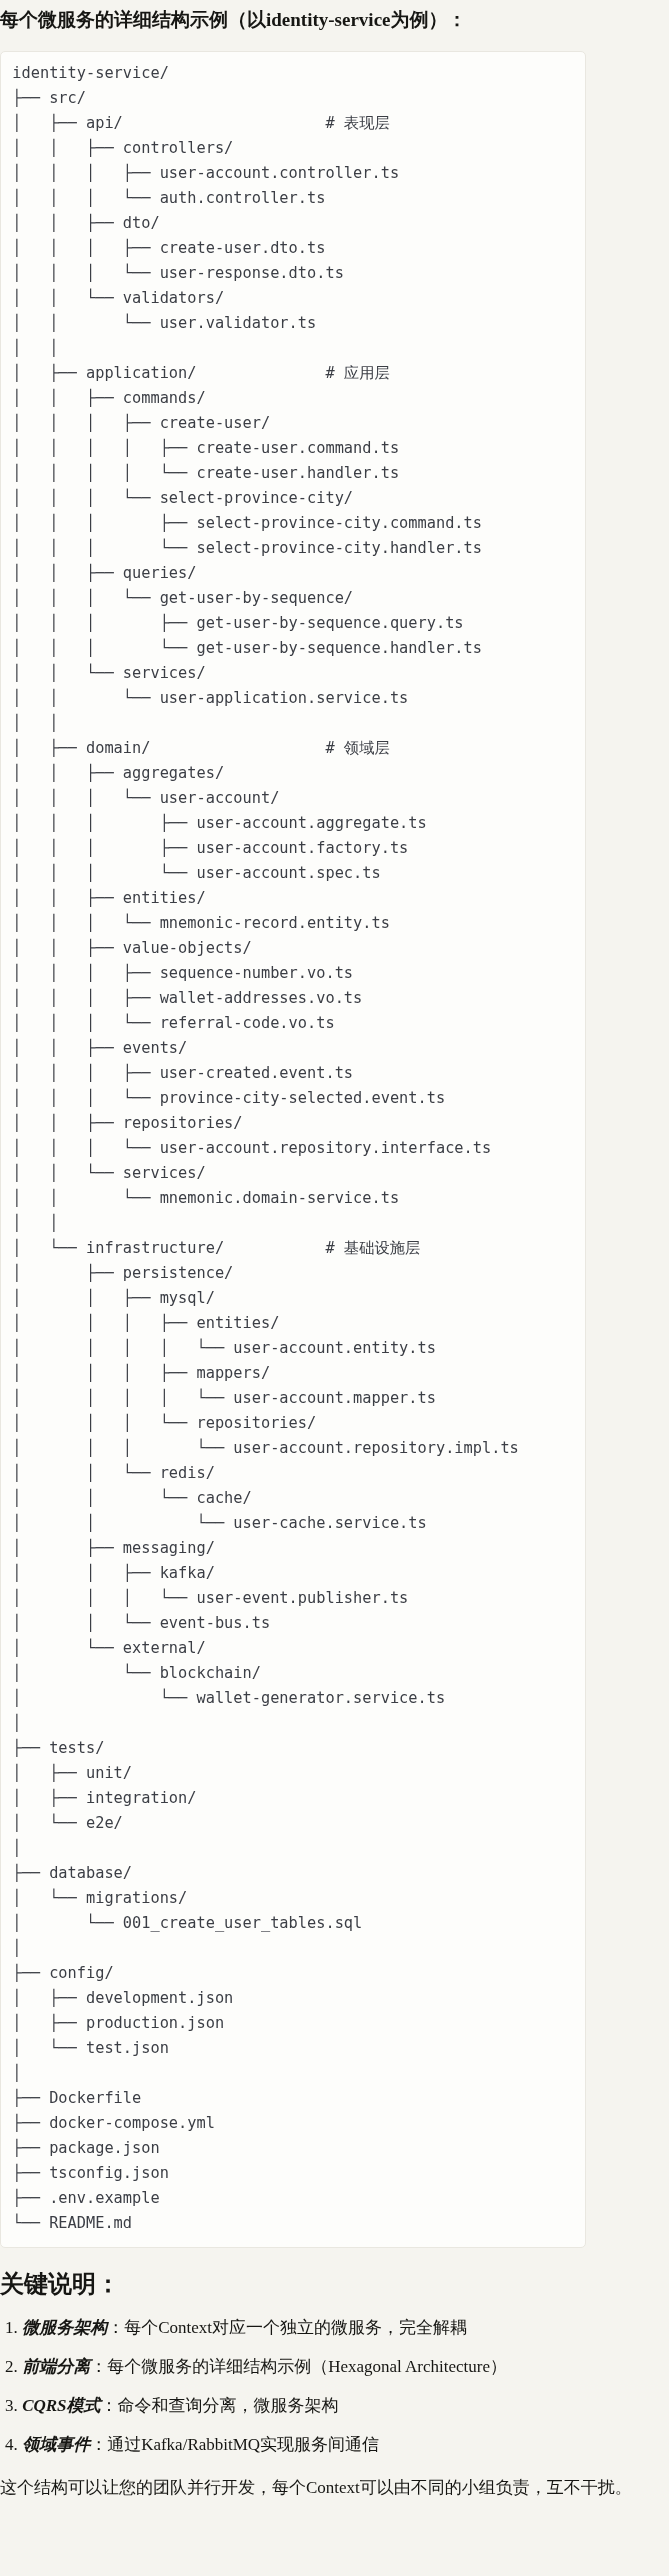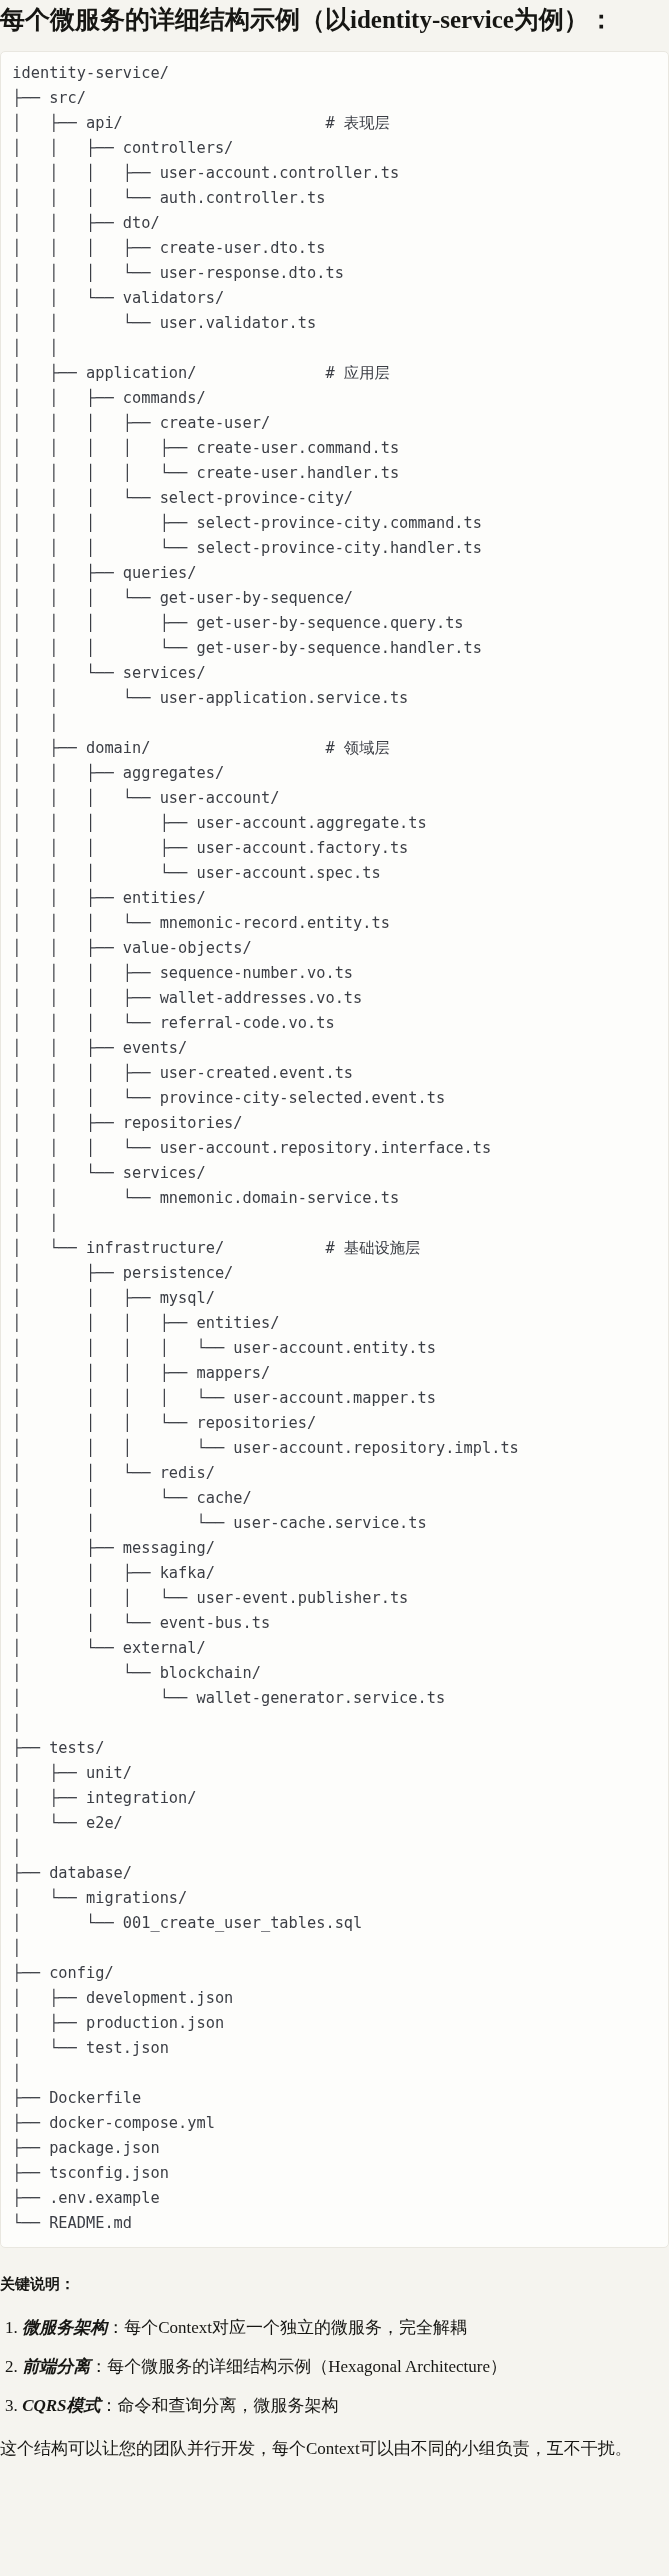--- a/index.html
+++ b/index.html
@@ -14,45 +14,45 @@
   body{
     width:669px;
     min-height:2576px;
     background:var(--page-bg);
     color:var(--body-text);
     font-family:"Liberation Serif","DejaVu Serif",serif;
     overflow-x:hidden;
   }
   .page-title{
     margin:5.6px 0 0 0;
-    font-size:25px;
+    font-size:19px;
     line-height:27.5px;
     font-weight:bold;
     color:var(--body-text);
     white-space:nowrap;
   }
   .code-block{
     margin-top:18px;
     background:var(--code-bg);
     border:0.6px solid var(--code-border);
     border-radius:5px;
     padding:9.4px 11.3px 10.6px 11.3px;
-    width:669px;
+    width:586px;
   }
   .code-block pre{
     margin:0;
     font-family:"DejaVu Sans Mono","Liberation Mono",monospace;
     font-size:15.3px;
     line-height:25px;
     color:var(--code-text);
     white-space:pre;
   }
   .key-heading{
     margin:22.5px 0 19px 0;
-    font-size:15px;
+    font-size:24px;
     line-height:26px;
     font-weight:bold;
     color:var(--body-text);
   }
   .kp-item{
     font-size:17px;
     line-height:24px;
     margin:0 0 15px 0;
     padding-left:5px;
     white-space:nowrap;
@@ -166,16 +166,19 @@
 <div>
   <div class="kp-item">
     <span class="kp-num">1.</span><span class="kp-term">微服务架构</span><span>：</span><span>每个Context对应一个独立的微服务，完全解耦</span>
   </div>
   <div class="kp-item">
     <span class="kp-num">2.</span><span class="kp-term">前端分离</span><span>：</span><span>每个微服务的详细结构示例（Hexagonal Architecture）</span>
   </div>
   <div class="kp-item">
     <span class="kp-num">3.</span><span class="kp-term">CQRS模式</span><span>：</span><span>命令和查询分离，微服务架构</span>
   </div>
+  <div class="kp-item">
+    <span class="kp-num">4.</span><span class="kp-term">领域事件</span><span>：</span><span>通过Kafka/RabbitMQ实现服务间通信</span>
+  </div>
 </div>
 
 <p class="closing">这个结构可以让您的团队并行开发，每个Context可以由不同的小组负责，互不干扰。</p>
 
 
 </body></html>

